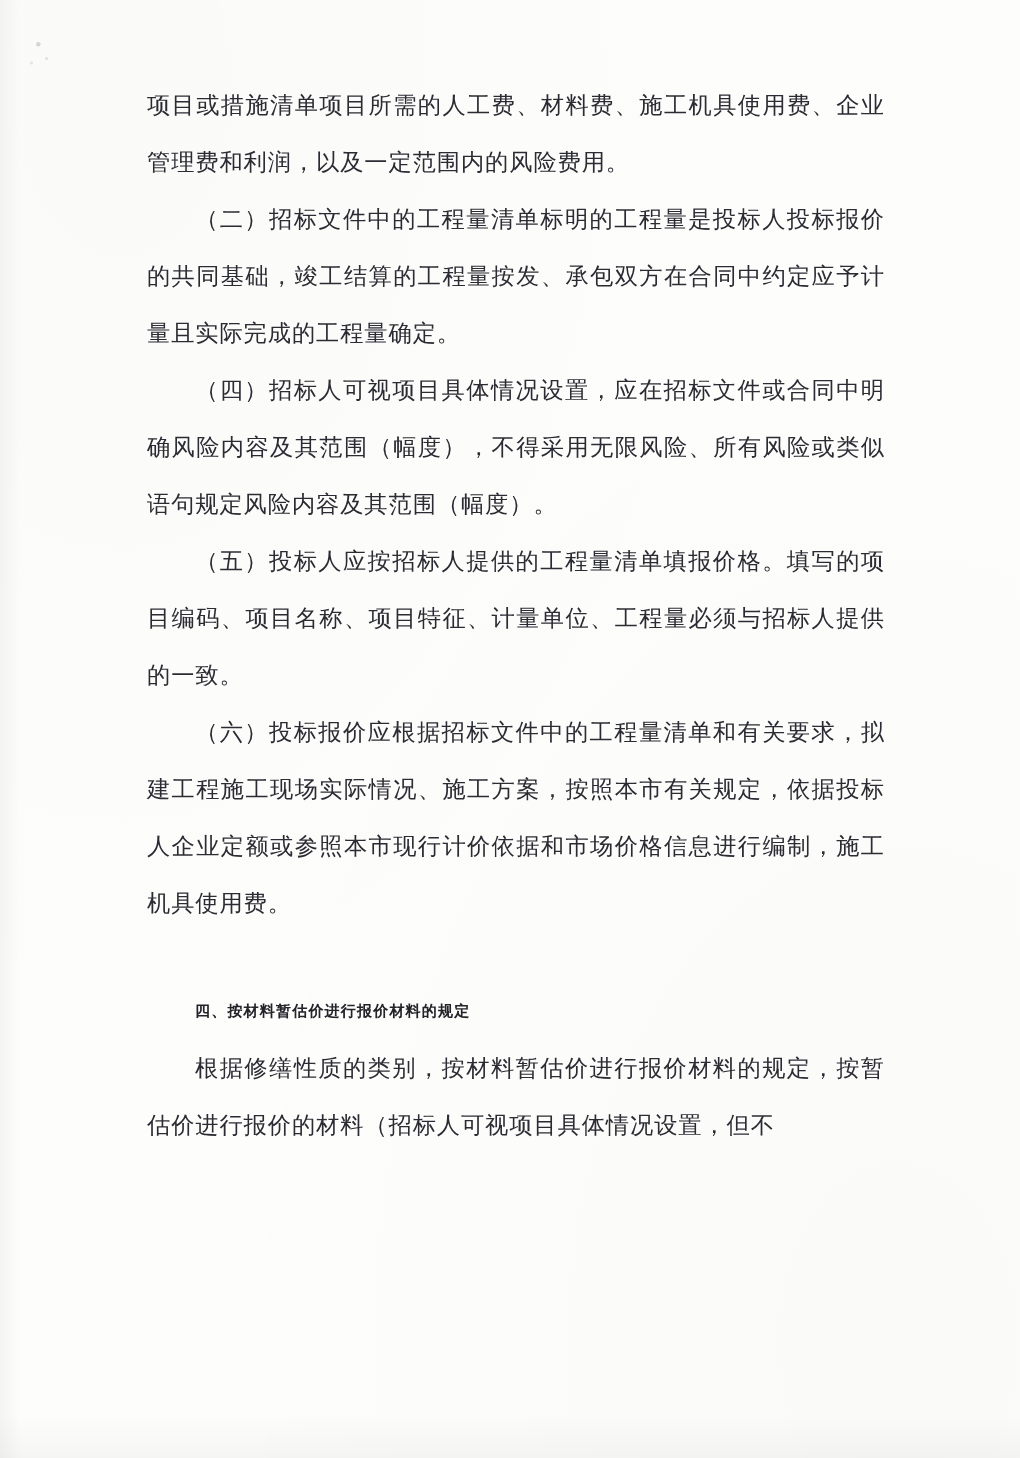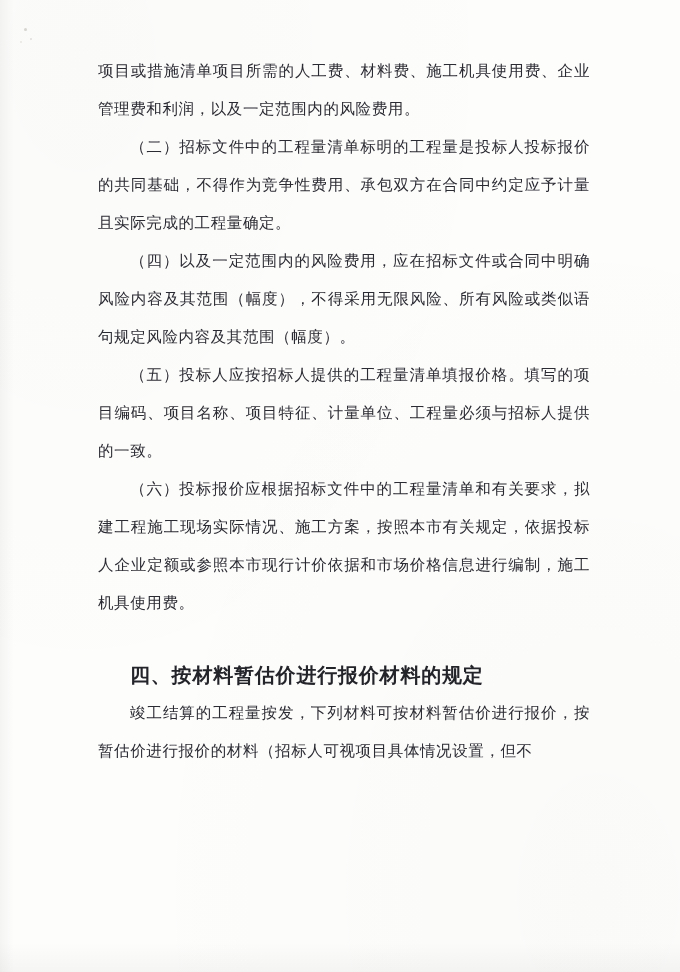--- a/index.html
+++ b/index.html
@@ -40,21 +40,21 @@
     font-family: Liberation Sans, sans-serif;
     font-weight: 400;
   }
   .para.indent {
     text-indent: 32px;
   }
   .para + .para {
     margin-top: 0px;
   }
   .heading {
-    font-size: 20px;
+    font-size: 10px;
     line-height: 38px;
     color: #23232a;
     font-weight: 700;
     text-indent: 32px;
     margin: 0;
     letter-spacing: 0.8px;
     font-family: "DejaVu Serif", "Liberation Serif", serif;
   }
   .gap-before-heading {
     height: 34px;
@@ -92,29 +92,29 @@
   <div class="edge-shade-bottom"></div>
 
   <div class="speck s1"></div>
   <div class="speck s2"></div>
   <div class="speck s3"></div>
 
   <div class="page-inner">
 
     <p class="para">项目或措施清单项目所需的人工费、材料费、施工机具使用费、企业管理费和利润，以及一定范围内的风险费用。</p>
 
-    <p class="para indent">（二）招标文件中的工程量清单标明的工程量是投标人投标报价的共同基础，不得作为竞争性费用、承包双方在合同中约定应予计量且实际完成的工程量确定。</p>
+    <p class="para indent">（二）招标文件中的工程量清单标明的工程量是投标人投标报价的共同基础，竣工结算的工程量按发、承包双方在合同中约定应予计量且实际完成的工程量确定。</p>
 
 
-    <p class="para indent">（四）以及一定范围内的风险费用，应在招标文件或合同中明确风险内容及其范围（幅度），不得采用无限风险、所有风险或类似语句规定风险内容及其范围（幅度）。</p>
+    <p class="para indent">（四）招标人可视项目具体情况设置，应在招标文件或合同中明确风险内容及其范围（幅度），不得采用无限风险、所有风险或类似语句规定风险内容及其范围（幅度）。</p>
 
     <p class="para indent">（五）投标人应按招标人提供的工程量清单填报价格。填写的项目编码、项目名称、项目特征、计量单位、工程量必须与招标人提供的一致。</p>
 
     <p class="para indent">（六）投标报价应根据招标文件中的工程量清单和有关要求，拟建工程施工现场实际情况、施工方案，按照本市有关规定，依据投标人企业定额或参照本市现行计价依据和市场价格信息进行编制，施工机具使用费。</p>
 
     <div class="gap-before-heading"></div>
 
     <p class="heading">四、按材料暂估价进行报价材料的规定</p>
 
-    <p class="para indent">竣工结算的工程量按发，下列材料可按材料暂估价进行报价，按暂估价进行报价的材料（招标人可视项目具体情况设置，但不</p>
+    <p class="para indent">根据修缮性质的类别，按材料暂估价进行报价材料的规定，按暂估价进行报价的材料（招标人可视项目具体情况设置，但不</p>
 
   </div>
 </div>
 
 </body></html>

